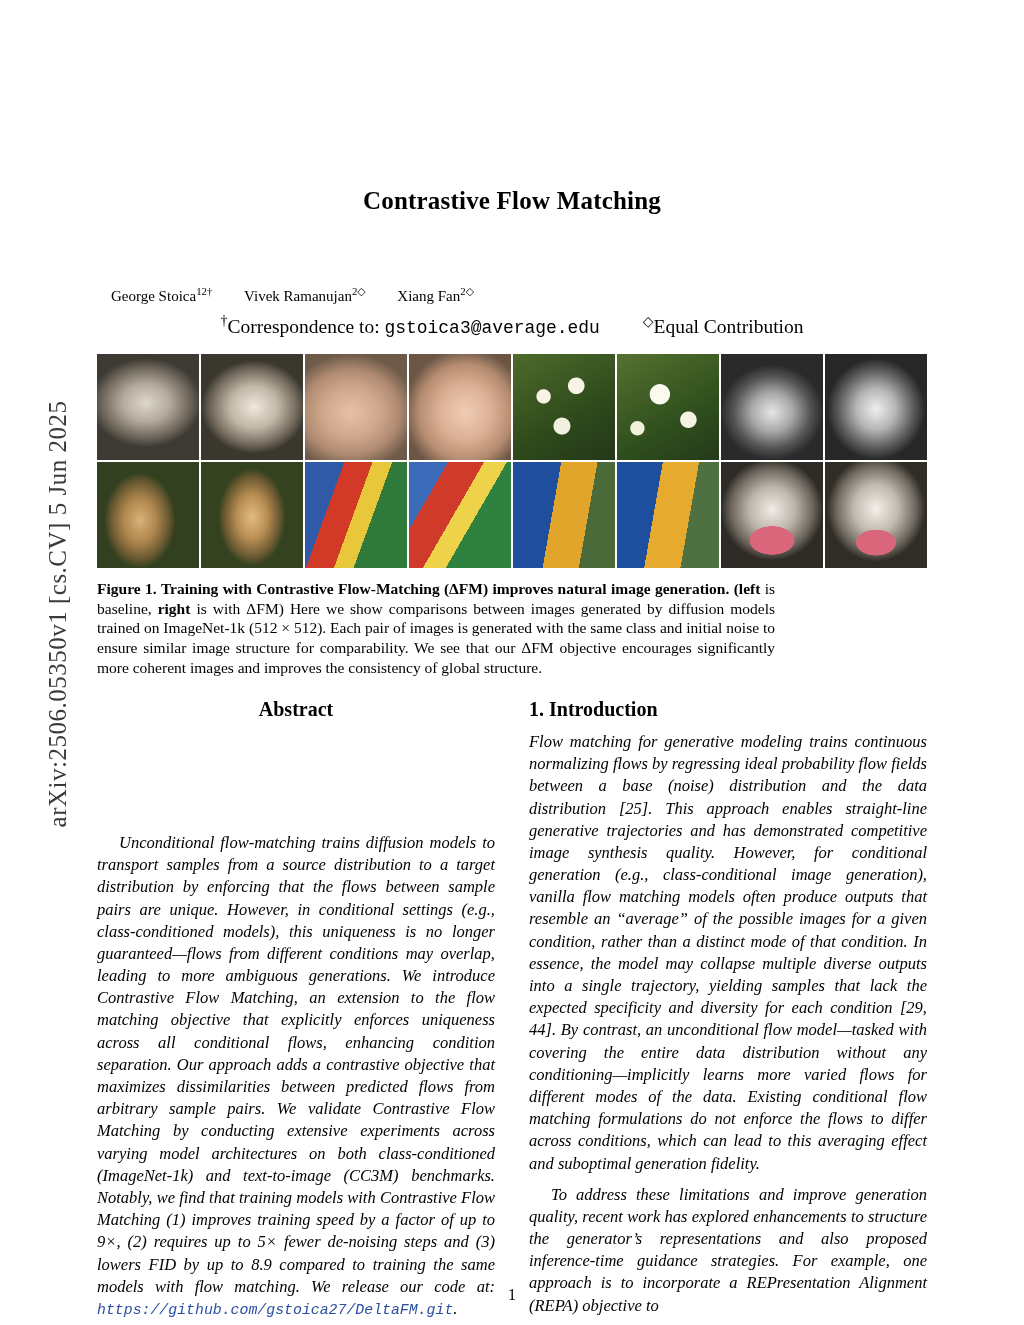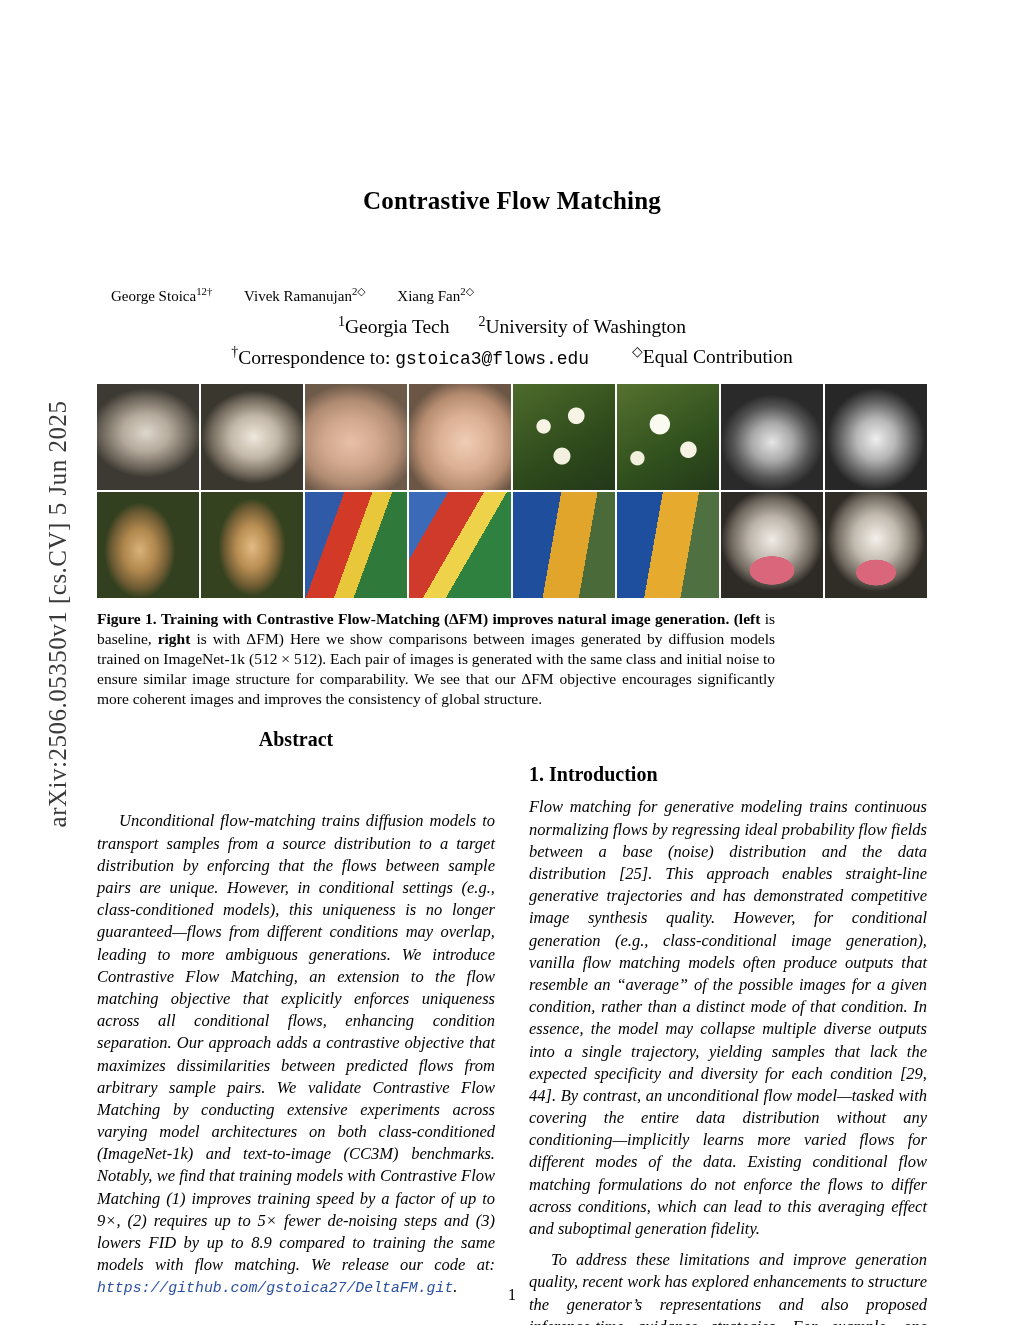--- a/index.html
+++ b/index.html
@@ -107,28 +107,28 @@
     display: flex;
     gap: 34px;
   }
   .col { width: 398px; }
   .sec-head {
     font-size: 20px;
     font-weight: bold;
     text-align: center;
     margin-bottom: 10px;
   }
-  .sec-head.left { text-align: left; margin-top: 35px; }
+  .sec-head.left { text-align: left; }
   .abstract-body {
     font-size: 16.5px;
     line-height: 1.345;
     text-align: justify;
     font-style: italic;
     text-indent: 22px;
-    margin-top: 59px;
+    margin-top: 111px;
   }
   .abstract-body .url {
     font-family: "Liberation Mono", monospace;
     font-style: italic;
     font-size: 0.9em;
     color: #2a4fa2;
   }
   .intro-p {
     font-size: 16.5px;
     line-height: 1.345;
@@ -158,28 +158,24 @@
   <div class="title">Contrastive Flow Matching</div>
 
   <div class="authors">
     <span class="row">
       <span class="name"><span>George Stoica</span><sup>12†</sup></span>
       <span class="name"><span>Vivek Ramanujan</span><sup>2◇</sup></span>
       <span class="name"><span>Xiang Fan</span><sup>2◇</sup></span>
     </span>
   </div>
 
-  <div class="affil">
-    <span class="aff-item"><sup>1</sup><span>Georgia Tech</span></span>
-    <span class="aff-item"><sup>2</sup><span>University of Washington</span></span>
-  </div>
 
   <div class="corr">
     <sup>†</sup><span>Correspondence to:</span>
-    <span class="mono">gstoica3@flows.edu</span>
+    <span class="mono">gstoica3@average.edu</span>
     <span class="equal"><sup>◇</sup><span>Equal Contribution</span></span>
   </div>
 
   <div class="figure">
     <div class="fig-grid">
 
       <div class="cell">
         <div class="img-generic" style="background:
           radial-gradient(ellipse 55% 42% at 48% 46%, #ded7cc 0%, #b5aa9c 42%, #6f675c 78%, #3c3a33 100%),
           linear-gradient(#5c564c,#2e2c26);"></div>

